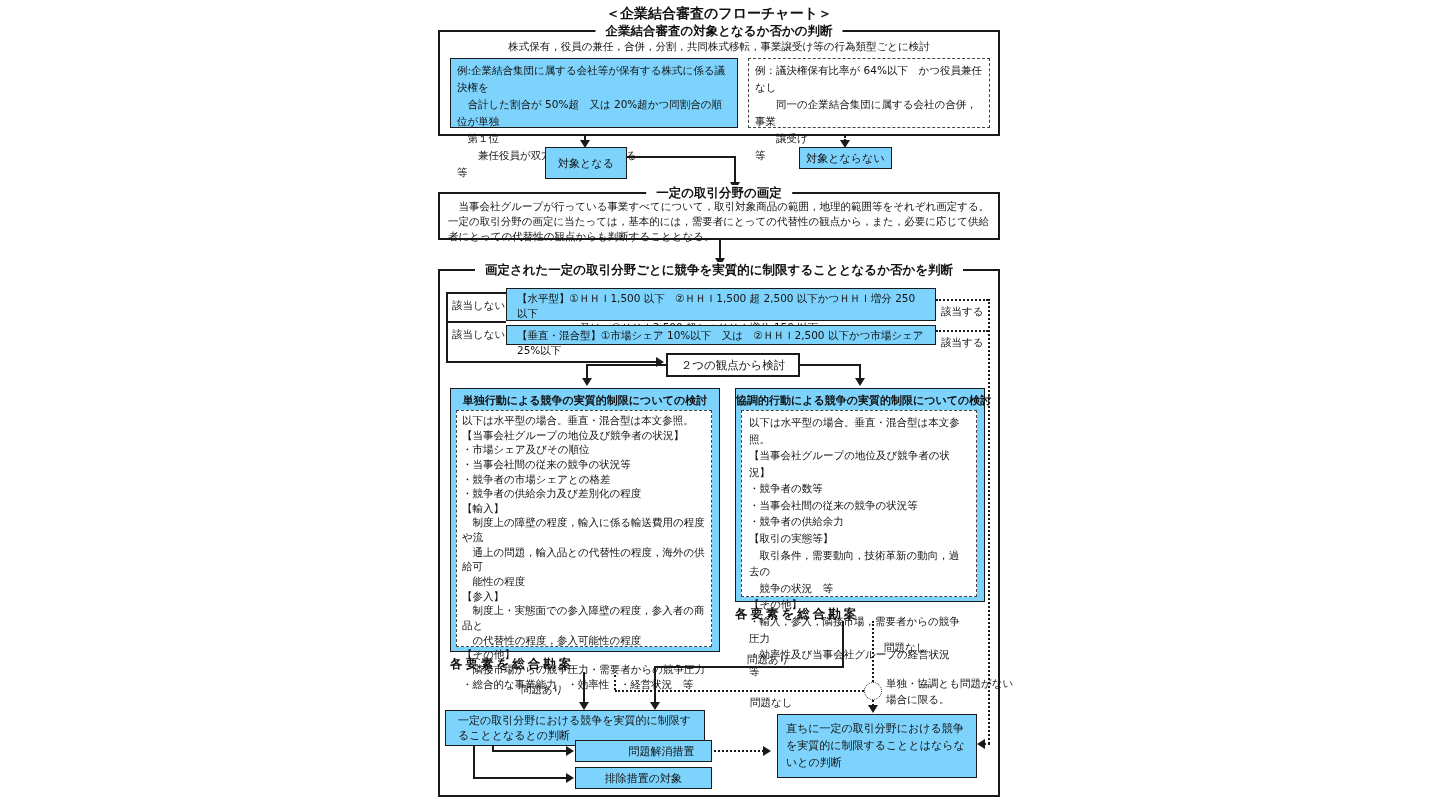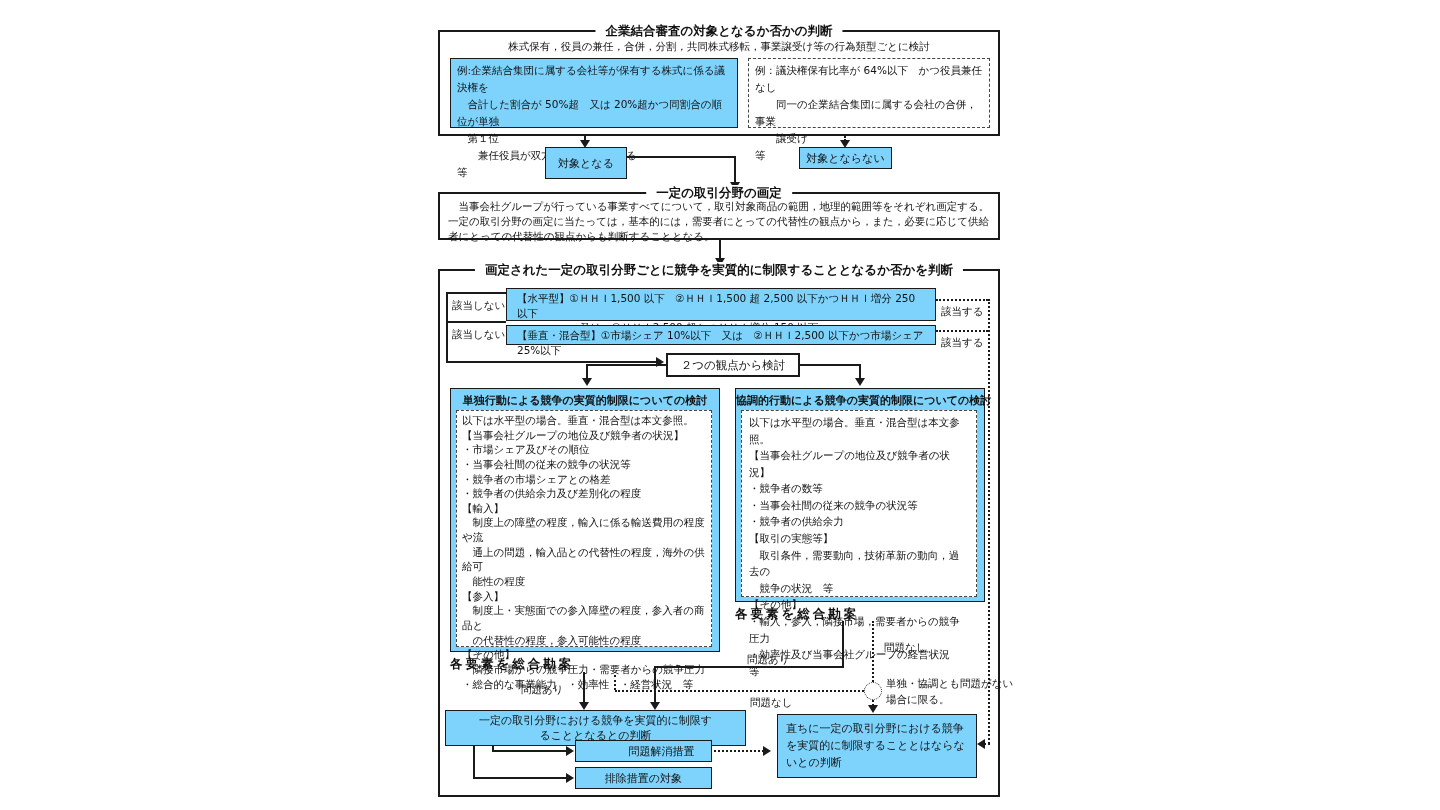--- a/index.html
+++ b/index.html
@@ -22,20 +22,21 @@
   .bold{font-weight:bold;}
   .kaname{position:absolute;font-weight:bold;font-size:12.5px;letter-spacing:3px;white-space:nowrap;}
   .small-title{position:absolute;font-weight:bold;font-size:11px;text-align:center;white-space:nowrap;}
   .circle{position:absolute;width:18px;height:18px;border:1.6px dotted #1a1a1a;border-radius:50%;background:#fff;box-sizing:border-box;}
 </style>
 </head>
 <body>
 
 <div id="canvas">
 
+  <div class="txt bold" style="left:438px;top:3px;width:562px;text-align:center;font-size:14px;">＜企業結合審査のフローチャート＞</div>
 
   <div class="gbox" style="left:438px;top:30px;width:562px;height:106px;">
     <span class="legend">企業結合審査の対象となるか否かの判断</span>
   </div>
   <div class="txt" style="left:438px;top:39px;width:562px;text-align:center;">株式保有，役員の兼任，合併，分割，共同株式移転，事業譲受け等の行為類型ごとに検討</div>
 
   <div class="box" style="left:450px;top:58px;width:288px;height:70px;padding:3px 6px;">
     <div class="txt" style="position:static;line-height:1.62;">例:企業結合集団に属する会社等が保有する株式に係る議決権を
 　合計した割合が 50%超　又は 20%超かつ同割合の順位が単独
 　第１位
@@ -165,21 +166,21 @@
   <div class="txt" style="left:750px;top:695px;">問題なし</div>
   <div class="dvl" style="left:872px;top:700px;height:6px;"></div>
   <div class="ahd" style="left:868px;top:705px;"></div>
   <div class="txt" style="left:886px;top:675px;line-height:1.55;">単独・協調とも問題がない
 場合に限る。</div>
 
   <div class="vl" style="left:583px;top:672px;height:32px;"></div>
   <div class="ahd" style="left:579px;top:702px;"></div>
   <div class="txt" style="left:521px;top:682px;">問題あり</div>
 
-  <div class="box" style="left:445px;top:710px;width:301px;height:36px;padding:2px 6px;text-align:center;">
+  <div class="box" style="left:445px;top:710px;width:260px;height:36px;padding:2px 12px;">
     <div class="txt" style="position:static;font-size:11px;line-height:1.4;">一定の取引分野における競争を実質的に制限す
 ることとなるとの判断</div>
   </div>
 
   <div class="vl" style="left:492px;top:746px;height:6px;"></div>
   <div class="hl" style="left:492px;top:750px;width:75px;"></div>
   <div class="ahr" style="left:566px;top:746px;"></div>
   <div class="vl" style="left:473px;top:746px;height:33px;"></div>
   <div class="hl" style="left:473px;top:777px;width:94px;"></div>
   <div class="ahr" style="left:566px;top:773px;"></div>

